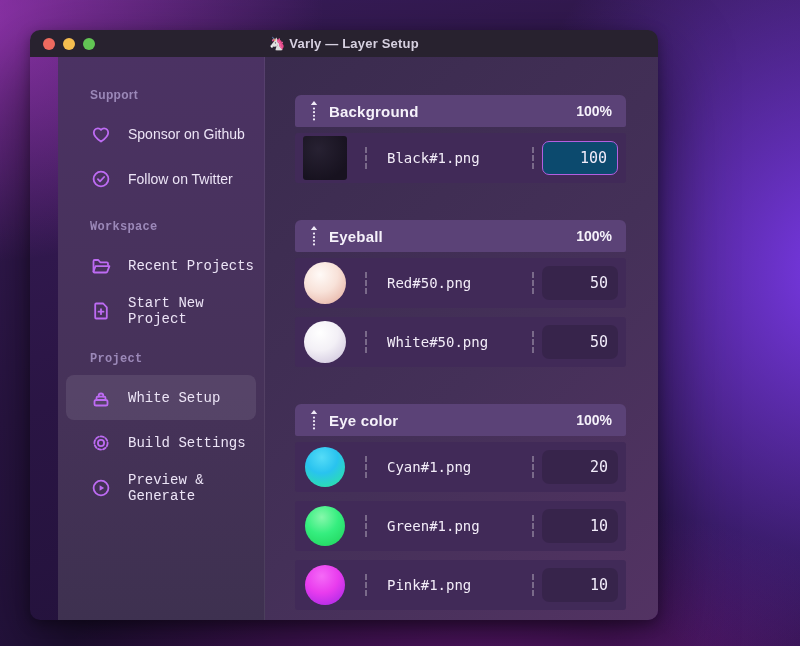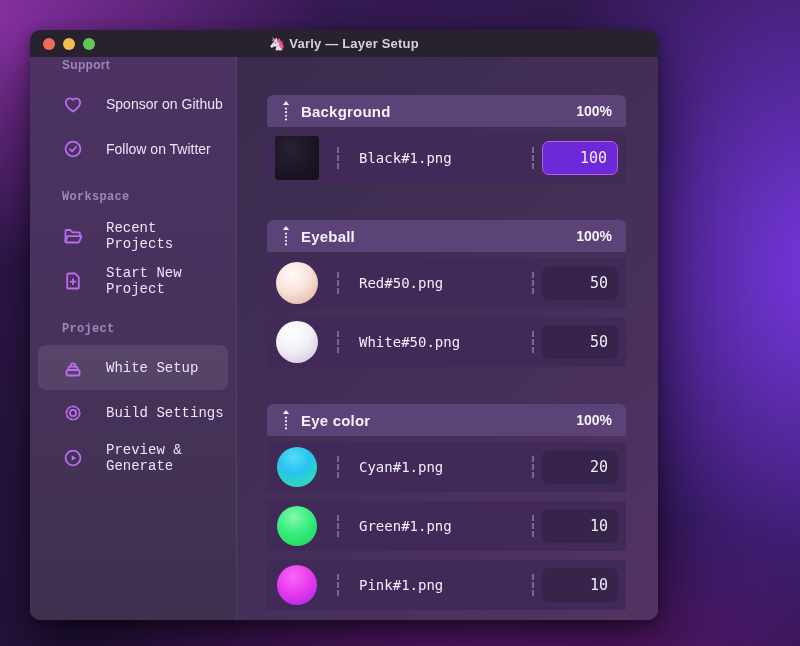--- a/index.html
+++ b/index.html
@@ -30,31 +30,32 @@
   .light { width:12px; height:12px; border-radius:50%; }
   .titlebar-title {
     width:100%; text-align:center; font-size:13px; font-weight:700;
     color:#d6d0e0; letter-spacing:.2px;
   }
 
   
   .body { flex:1; display:flex; min-height:0; }
 
   .sidebar {
-    width:207px; flex:0 0 207px; 
+    width:207px; flex:0 0 207px; padding-top:30px;
     background:linear-gradient(180deg, #4b3263 0%, #463259 60%, #3e3150 100%);
     border-right:1px solid rgba(255,255,255,.07);
+    margin-left:28px;
   }
   .side-section + .side-section { margin-top:18px;font-family:Liberation Mono, monospace; }
   .side-label {
     margin:0 0 8px 32px; font-size:12px; font-weight:700;
     color:#9b88b8; letter-spacing:.3px; line-height:16px;
   }
   .side-item {
-    display:flex; align-items:center; gap:22px; height:45px;
+    display:flex; align-items:center; gap:16px; height:45px;
     margin:0 8px; padding-left:24px; border-radius:8px;
     color:#ece4f6; font-size:14px; cursor:default;
   }
   .side-item.active { background:rgba(255,255,255,.09); }
   .side-item .icn { width:22px; height:22px; display:flex; align-items:center; justify-content:center; }
   .icn svg { stroke:#bd6bf3; fill:none; stroke-width:1.8; stroke-linecap:round; stroke-linejoin:round; }
   .icn svg .fil { fill:#bd6bf3; stroke:none; }
 
   .main {
     flex:1; min-width:0; overflow:hidden;
@@ -95,21 +96,21 @@
   }
   .row-spacer { flex:1; }
 
   .weight-input {
     width:76px; height:34px; border-radius:7px; border:none;
     background:rgba(0,0,0,.14); color:#f2ecfa; text-align:right;
     padding:0 10px; font-family:"DejaVu Sans Mono", monospace; font-size:15px;
     outline:none;
   }
   .weight-input.focused {
-    background:#6d28d9; border:1.5px solid #b35fe0;
+    background:#0c4a6e; border:1.5px solid #b35fe0;
   }
 </style>
 </head>
 <body>
 
 <div class="stage">
   <div class="window">
 
     <div class="titlebar">
       <div class="lights">

